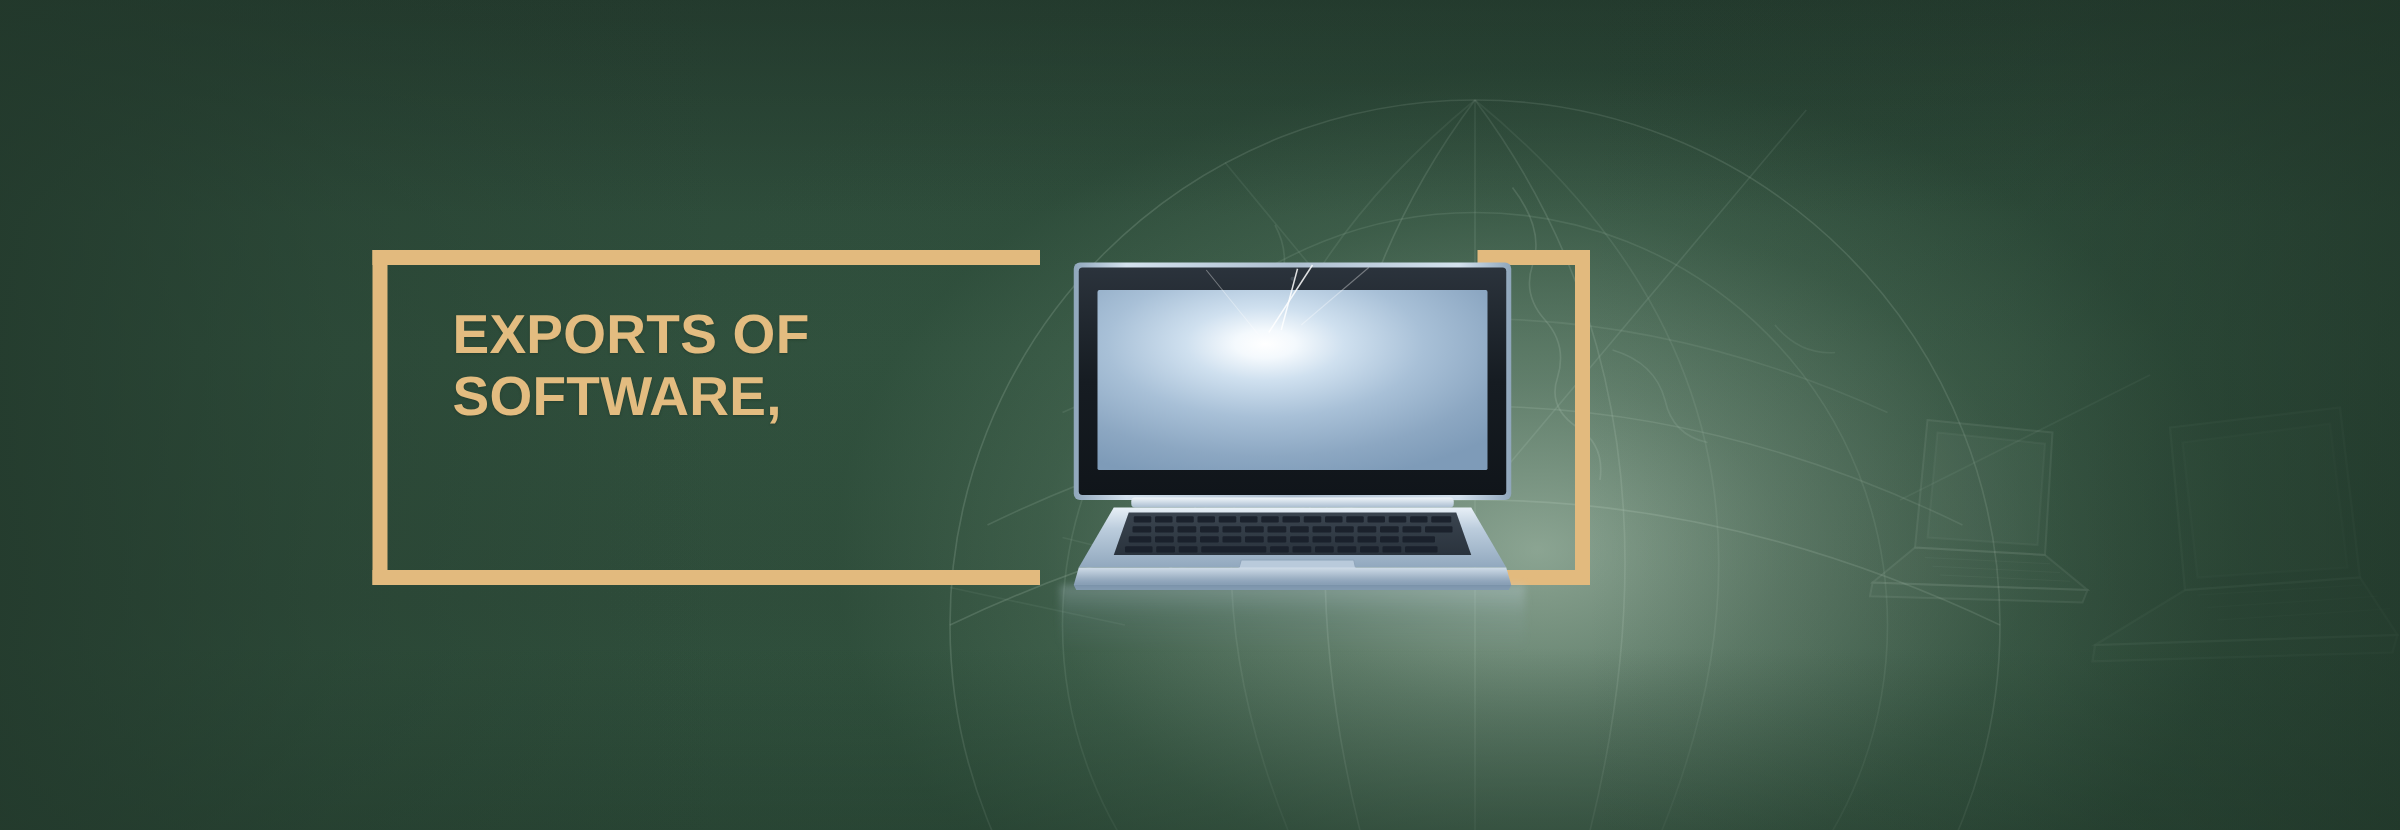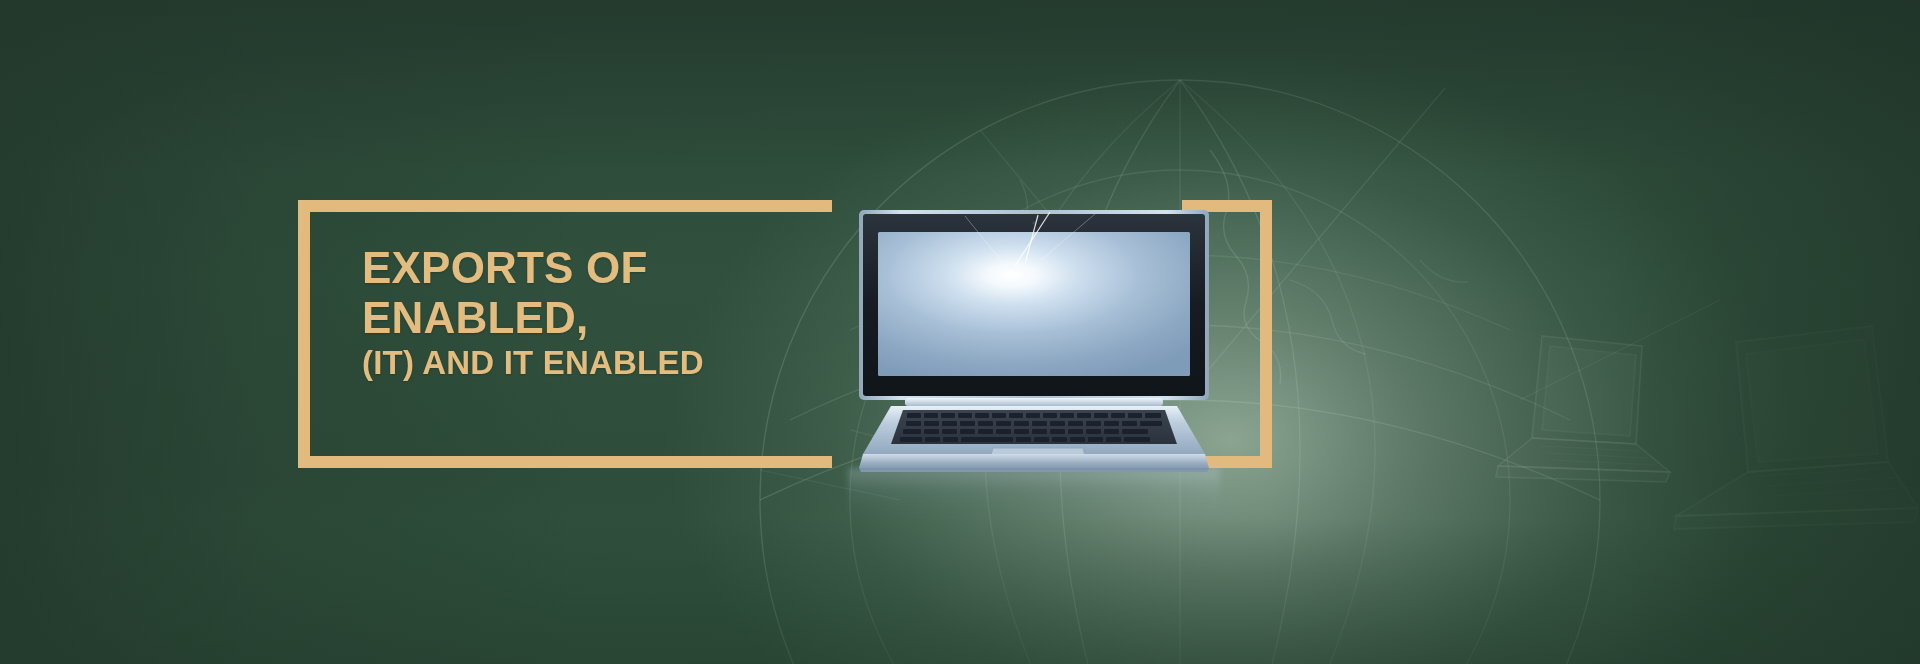--- a/index.html
+++ b/index.html
@@ -192,22 +192,21 @@
   </div>
 
   <div class="bracket" id="bracket-right">
     <span class="bar bar-top"></span>
     <span class="bar bar-side"></span>
     <span class="bar bar-bottom"></span>
   </div>
 
   <h1 id="headline">
     <span class="ln big">EXPORTS OF</span>
-    <span class="ln big">ENABLED,</span>
-    <span class="ln small">(IT) AND IT ENABLED</span>
+    <span class="ln big">SOFTWARE,</span>
   </h1>
 
   <div id="hero-laptop">
     <svg viewBox="0 0 378 268">
       <defs>
         <linearGradient id="lidEdge" x1="0" y1="0" x2="1" y2="0">
           <stop offset="0" stop-color="#8fa6bb"></stop>
           <stop offset="0.12" stop-color="#d4e2ee"></stop>
           <stop offset="0.5" stop-color="#aebfd0"></stop>
           <stop offset="0.88" stop-color="#d4e2ee"></stop>

